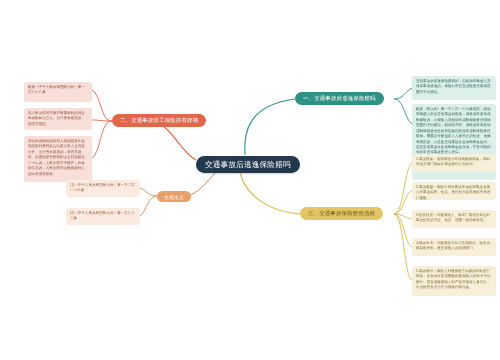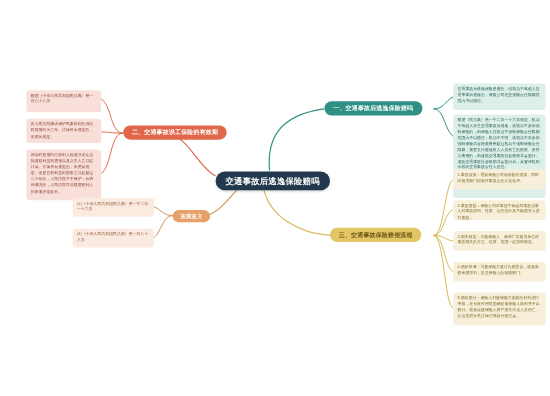--- a/index.html
+++ b/index.html
@@ -13,21 +13,20 @@
   #canvas{position:absolute;left:0;top:0;width:500px;height:360px;}
   svg.links{position:absolute;left:0;top:0;width:500px;height:360px;pointer-events:none;}
 
   .node{
     position:absolute;
     box-sizing:border-box;
     display:flex;align-items:center;justify-content:center;
     white-space:nowrap;
     color:#ffffff;
     letter-spacing:.2px;
-    font-weight:bold;
   }
   .node-root{
     background:#22394d;
     border-radius:9px;
     font-size:7.6px;
     padding:0 9px;
     height:17px;
     box-shadow:0 1px 2px rgba(0,0,0,.18);
   }
   .node-teal{

